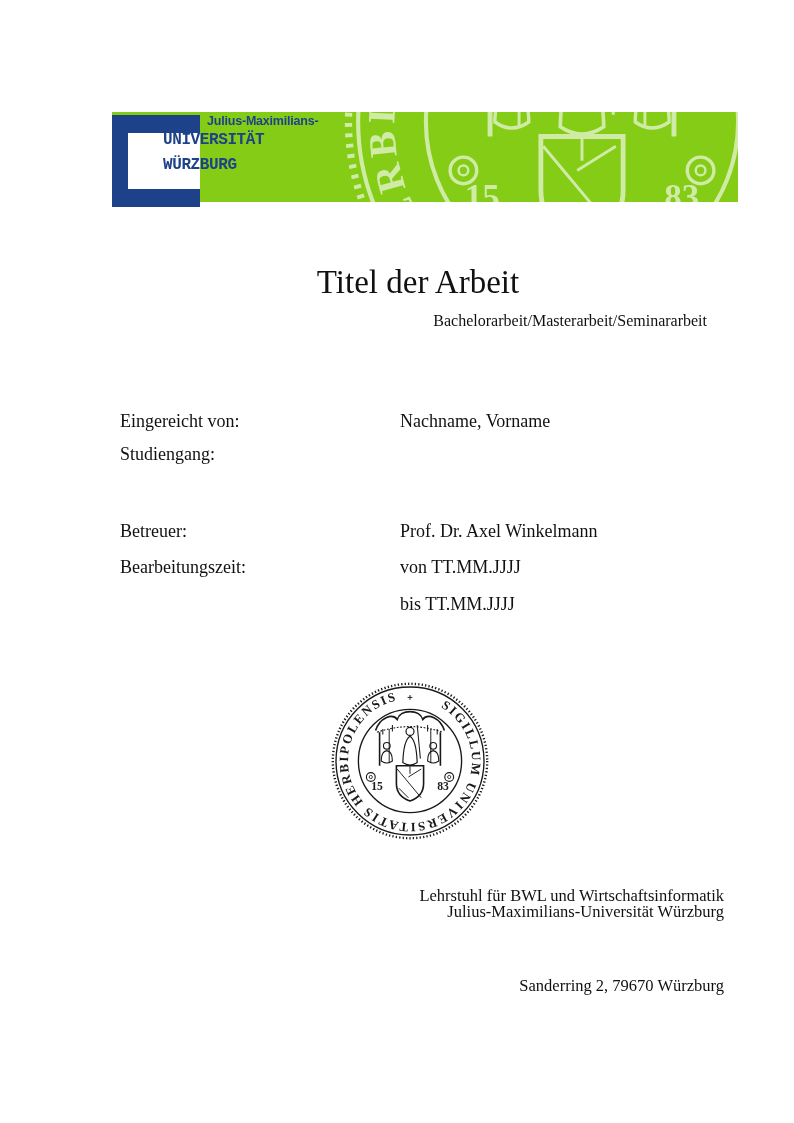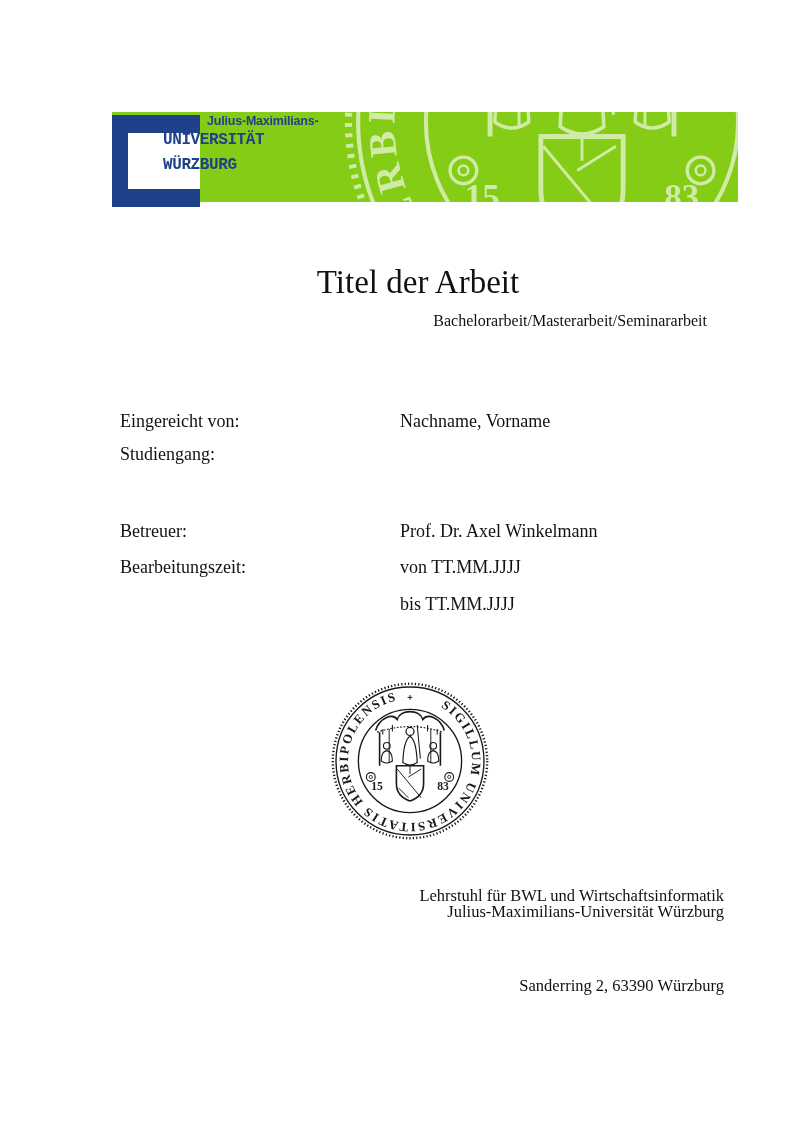--- a/index.html
+++ b/index.html
@@ -126,16 +126,16 @@
     </div>
   </section>
 
   <svg class="seal-main" viewBox="0 0 200 200" xmlns="http://www.w3.org/2000/svg" xmlns:xlink="http://www.w3.org/1999/xlink">
     <use href="#seal-def" xlink:href="#seal-def"></use>
   </svg>
 
   <footer>
     <p class="fline" style="top:901px">Julius-Maximilians-Universität Würzburg</p>
     <p class="fline" style="top:885px">Lehrstuhl für BWL und Wirtschaftsinformatik</p>
-    <p class="fline" style="top:975px">Sanderring 2, 63390 Würzburg</p>
+    <p class="fline" style="top:975px">Sanderring 2, 79670 Würzburg</p>
   </footer>
 
 </div>
 
 </body></html>

